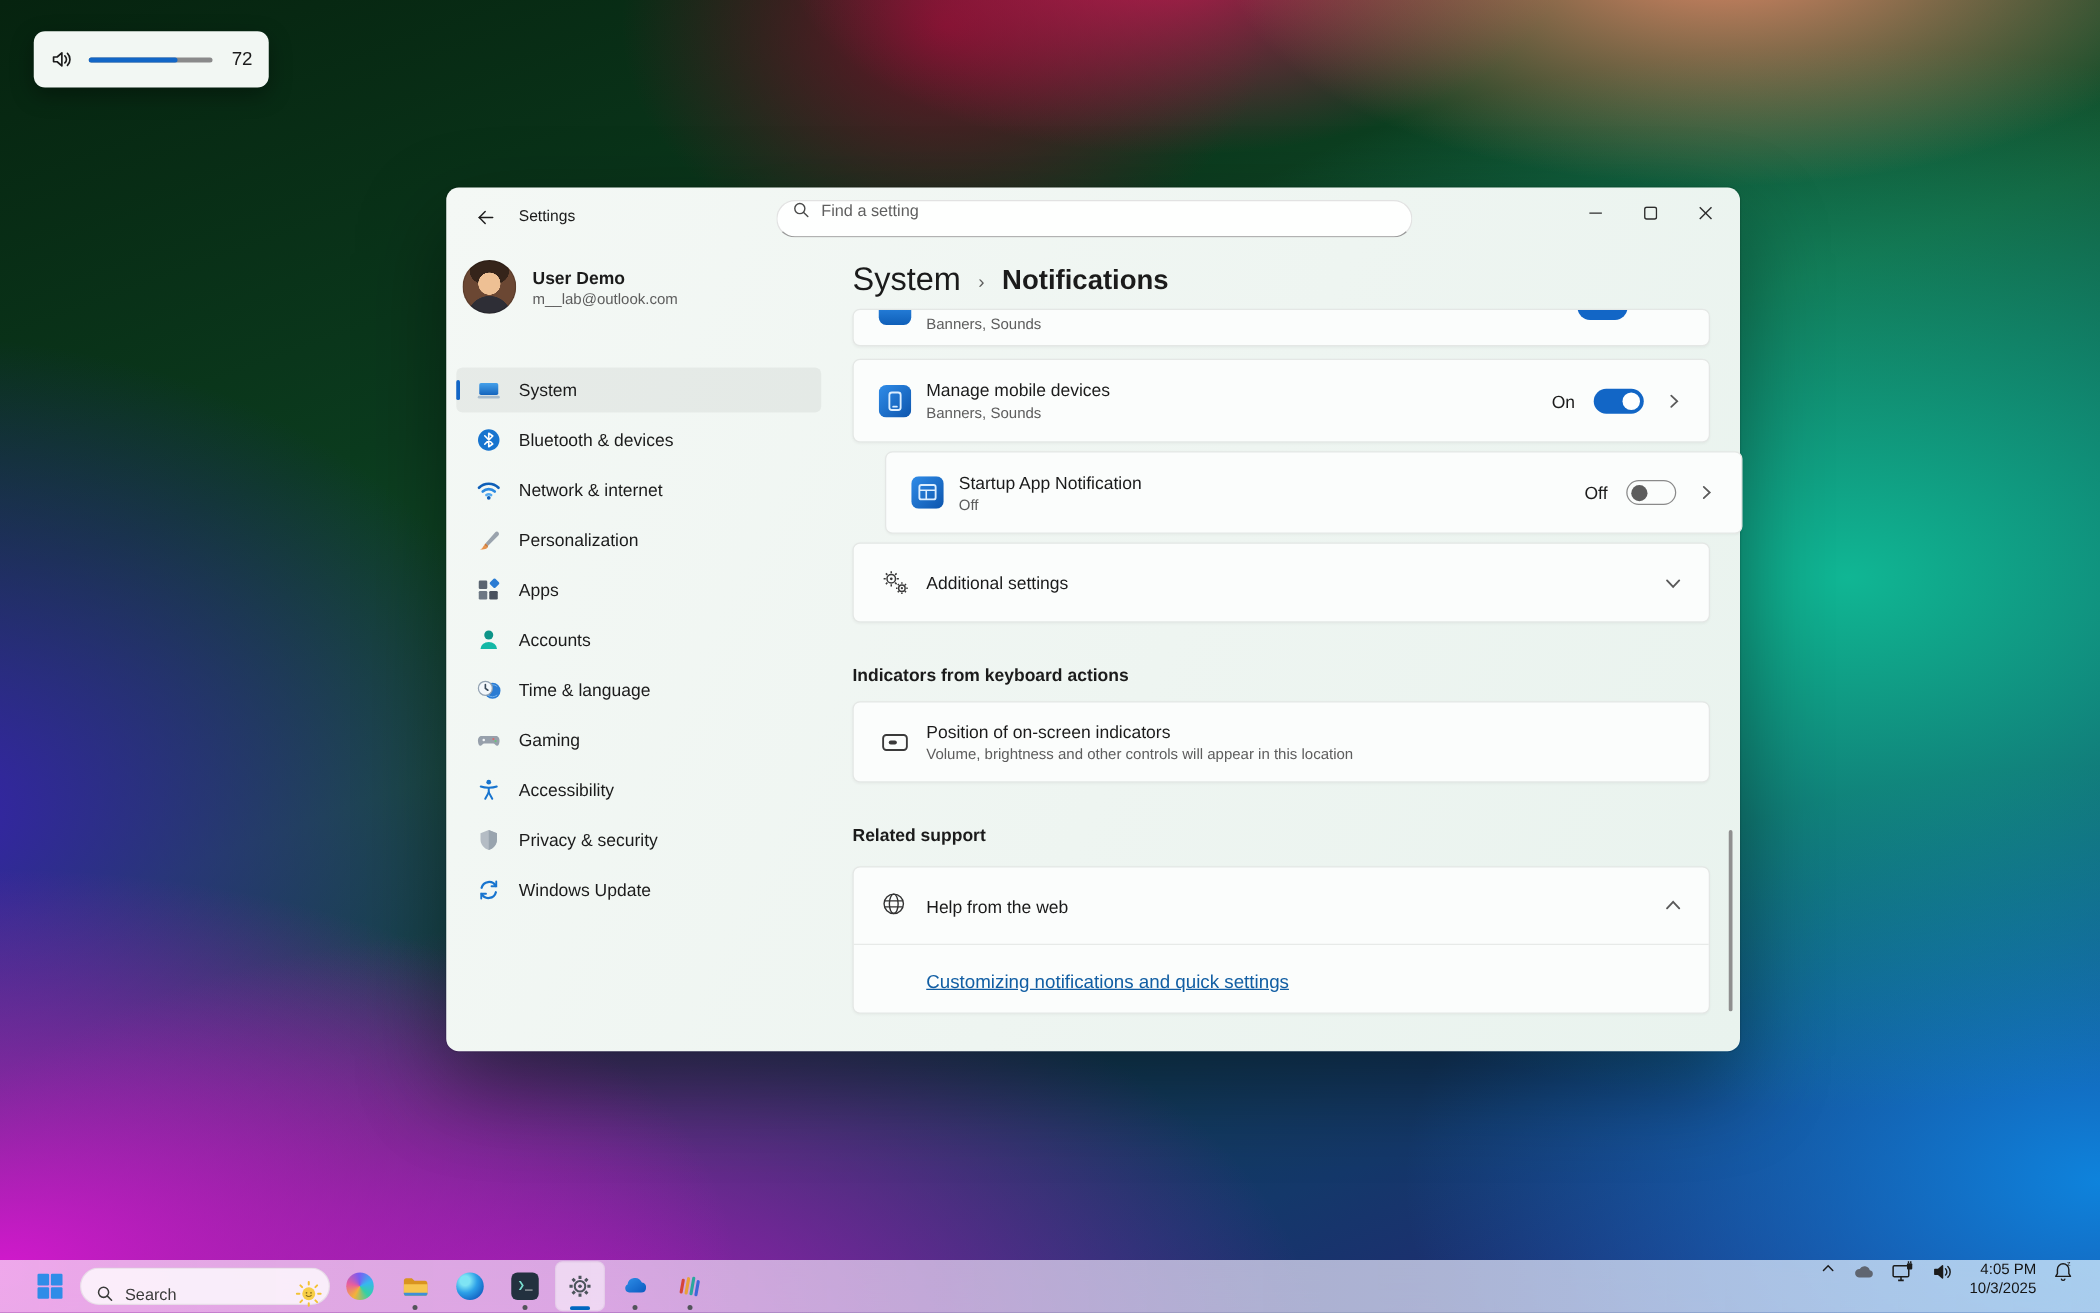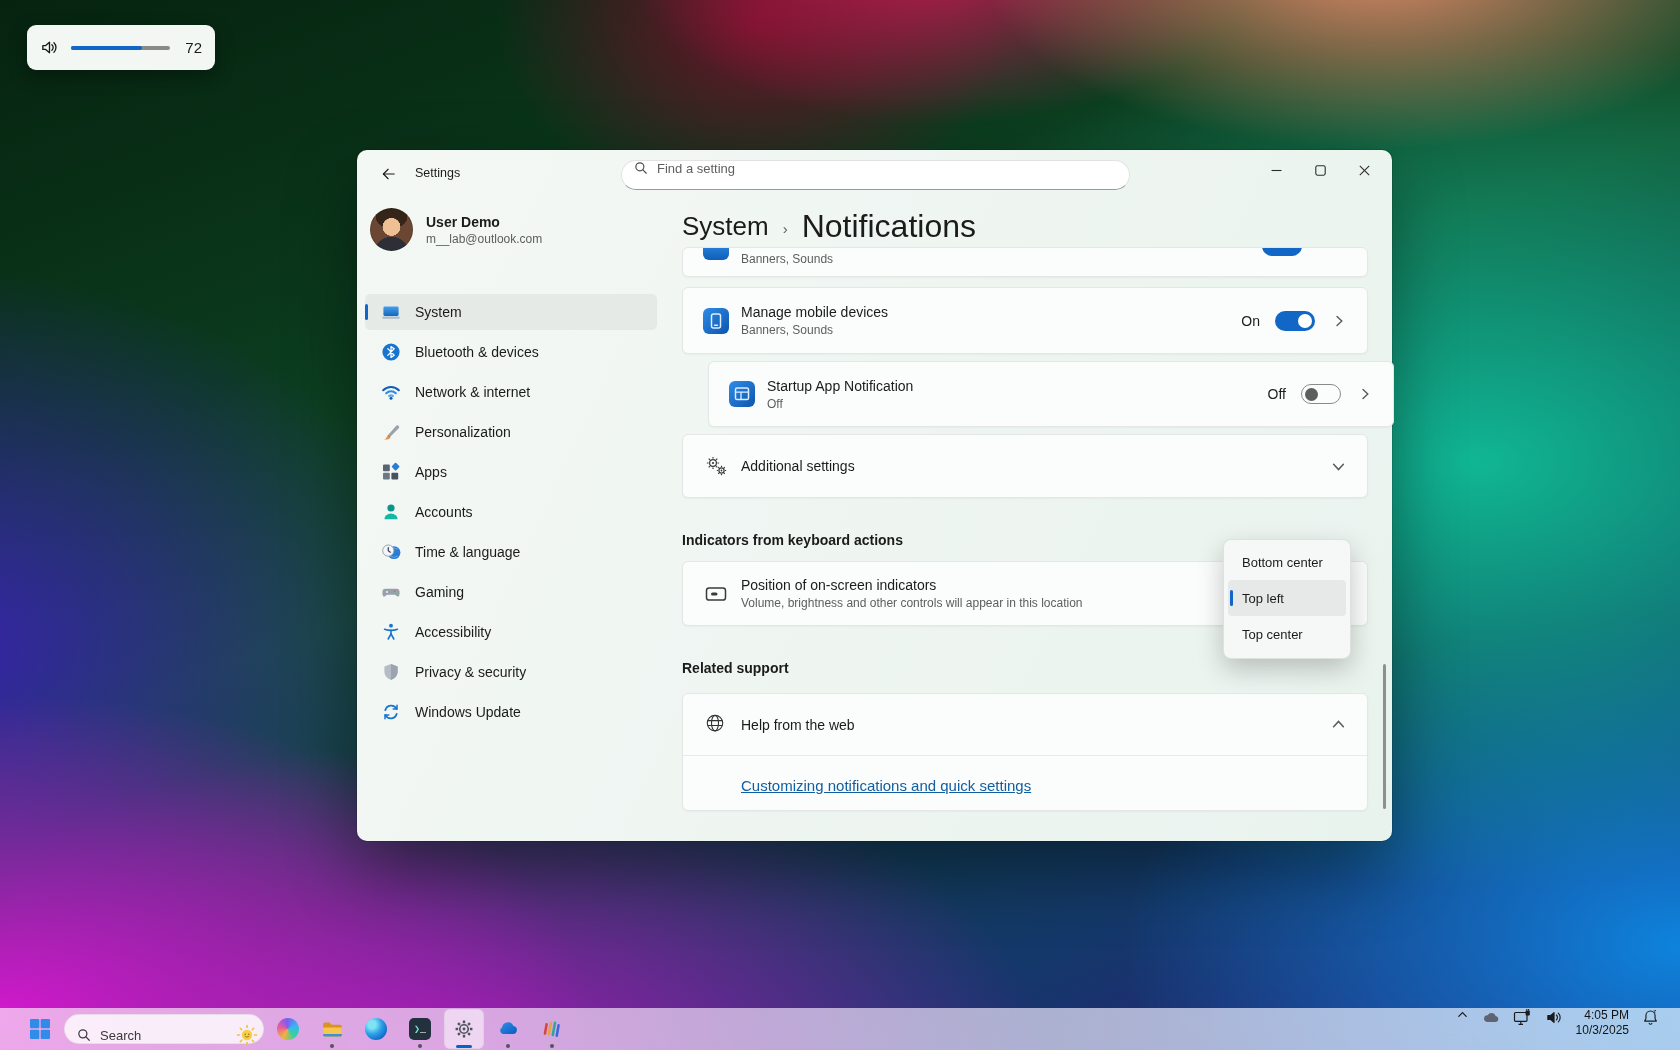--- a/index.html
+++ b/index.html
@@ -63,21 +63,21 @@
   .navitem.sel { background:rgba(0,0,0,.05); }
   .navitem.sel::before { content:""; position:absolute; left:0; top:10px; width:3px; height:16px;
     border-radius:2px; background:var(--accent); }
   .nic { width:20px; height:20px; flex:0 0 20px; display:flex; }
 
   
   .main { position:absolute; left:300px; top:46px; right:0; bottom:0; }
   .crumb { position:absolute; left:25px; top:12px; display:flex; align-items:center; gap:14px; }
   .crumb .c1 { font-size:26px; font-weight:500; color:var(--text); }
   .crumb .sep { font-size:15px; color:#5f5f5f; padding-top:4px; }
-  .crumb .c2 { font-size:32px; font-weight:400; color:var(--text); }
+  .crumb .c2 { font-size:22px; font-weight:700; color:var(--text); }
 
   .card { position:absolute; left:25px; width:686px; background:#fbfdfc;
     border:1px solid #e4e7e5; border-radius:6px; box-shadow:0 1px 2px rgba(0,0,0,.04); }
   .rowflex { display:flex; align-items:center; height:100%; padding:0 22px 0 20px; gap:0; }
   .ric { width:26px; height:26px; flex:0 0 26px; display:flex; }
   .rtxt { margin-left:12px; flex:1; }
   .rtitle { font-size:14px; color:var(--text); }
   .rsub { font-size:12px; color:var(--text2); margin-top:3px; }
   .statelbl { font-size:14px; color:var(--text); margin-right:15px; }
   .tgl { position:relative; width:40px; height:20px; border-radius:10px; margin-right:18px; }
@@ -463,25 +463,20 @@
         <span class="chev">
           <svg width="13" height="13" viewBox="0 0 12 12" fill="none" stroke="#5a5a5a" stroke-width="1.4" stroke-linecap="round">
               <path d="M1.5 8 L6 3.2 L10.5 8"></path>
             </svg>
         </span>
       </div>
       <div class="divider"></div>
       <a class="linkrow">Customizing notifications and quick settings</a>
     </div>
 
-    <div class="dd">
-      <div class="ddi">Bottom center</div>
-      <div class="ddi sel">Top left</div>
-      <div class="ddi">Top center</div>
-    </div>
 
     <div class="vscroll"></div>
   </div>
 </div>
 
 <div class="taskbar">
   <div class="startbtn">
     <span style="display:flex">
       <svg width="22" height="22" viewBox="0 0 22 22">
           <rect x="1" y="1" width="9.3" height="9.3" rx="1" fill="#2f8ce8"></rect>

